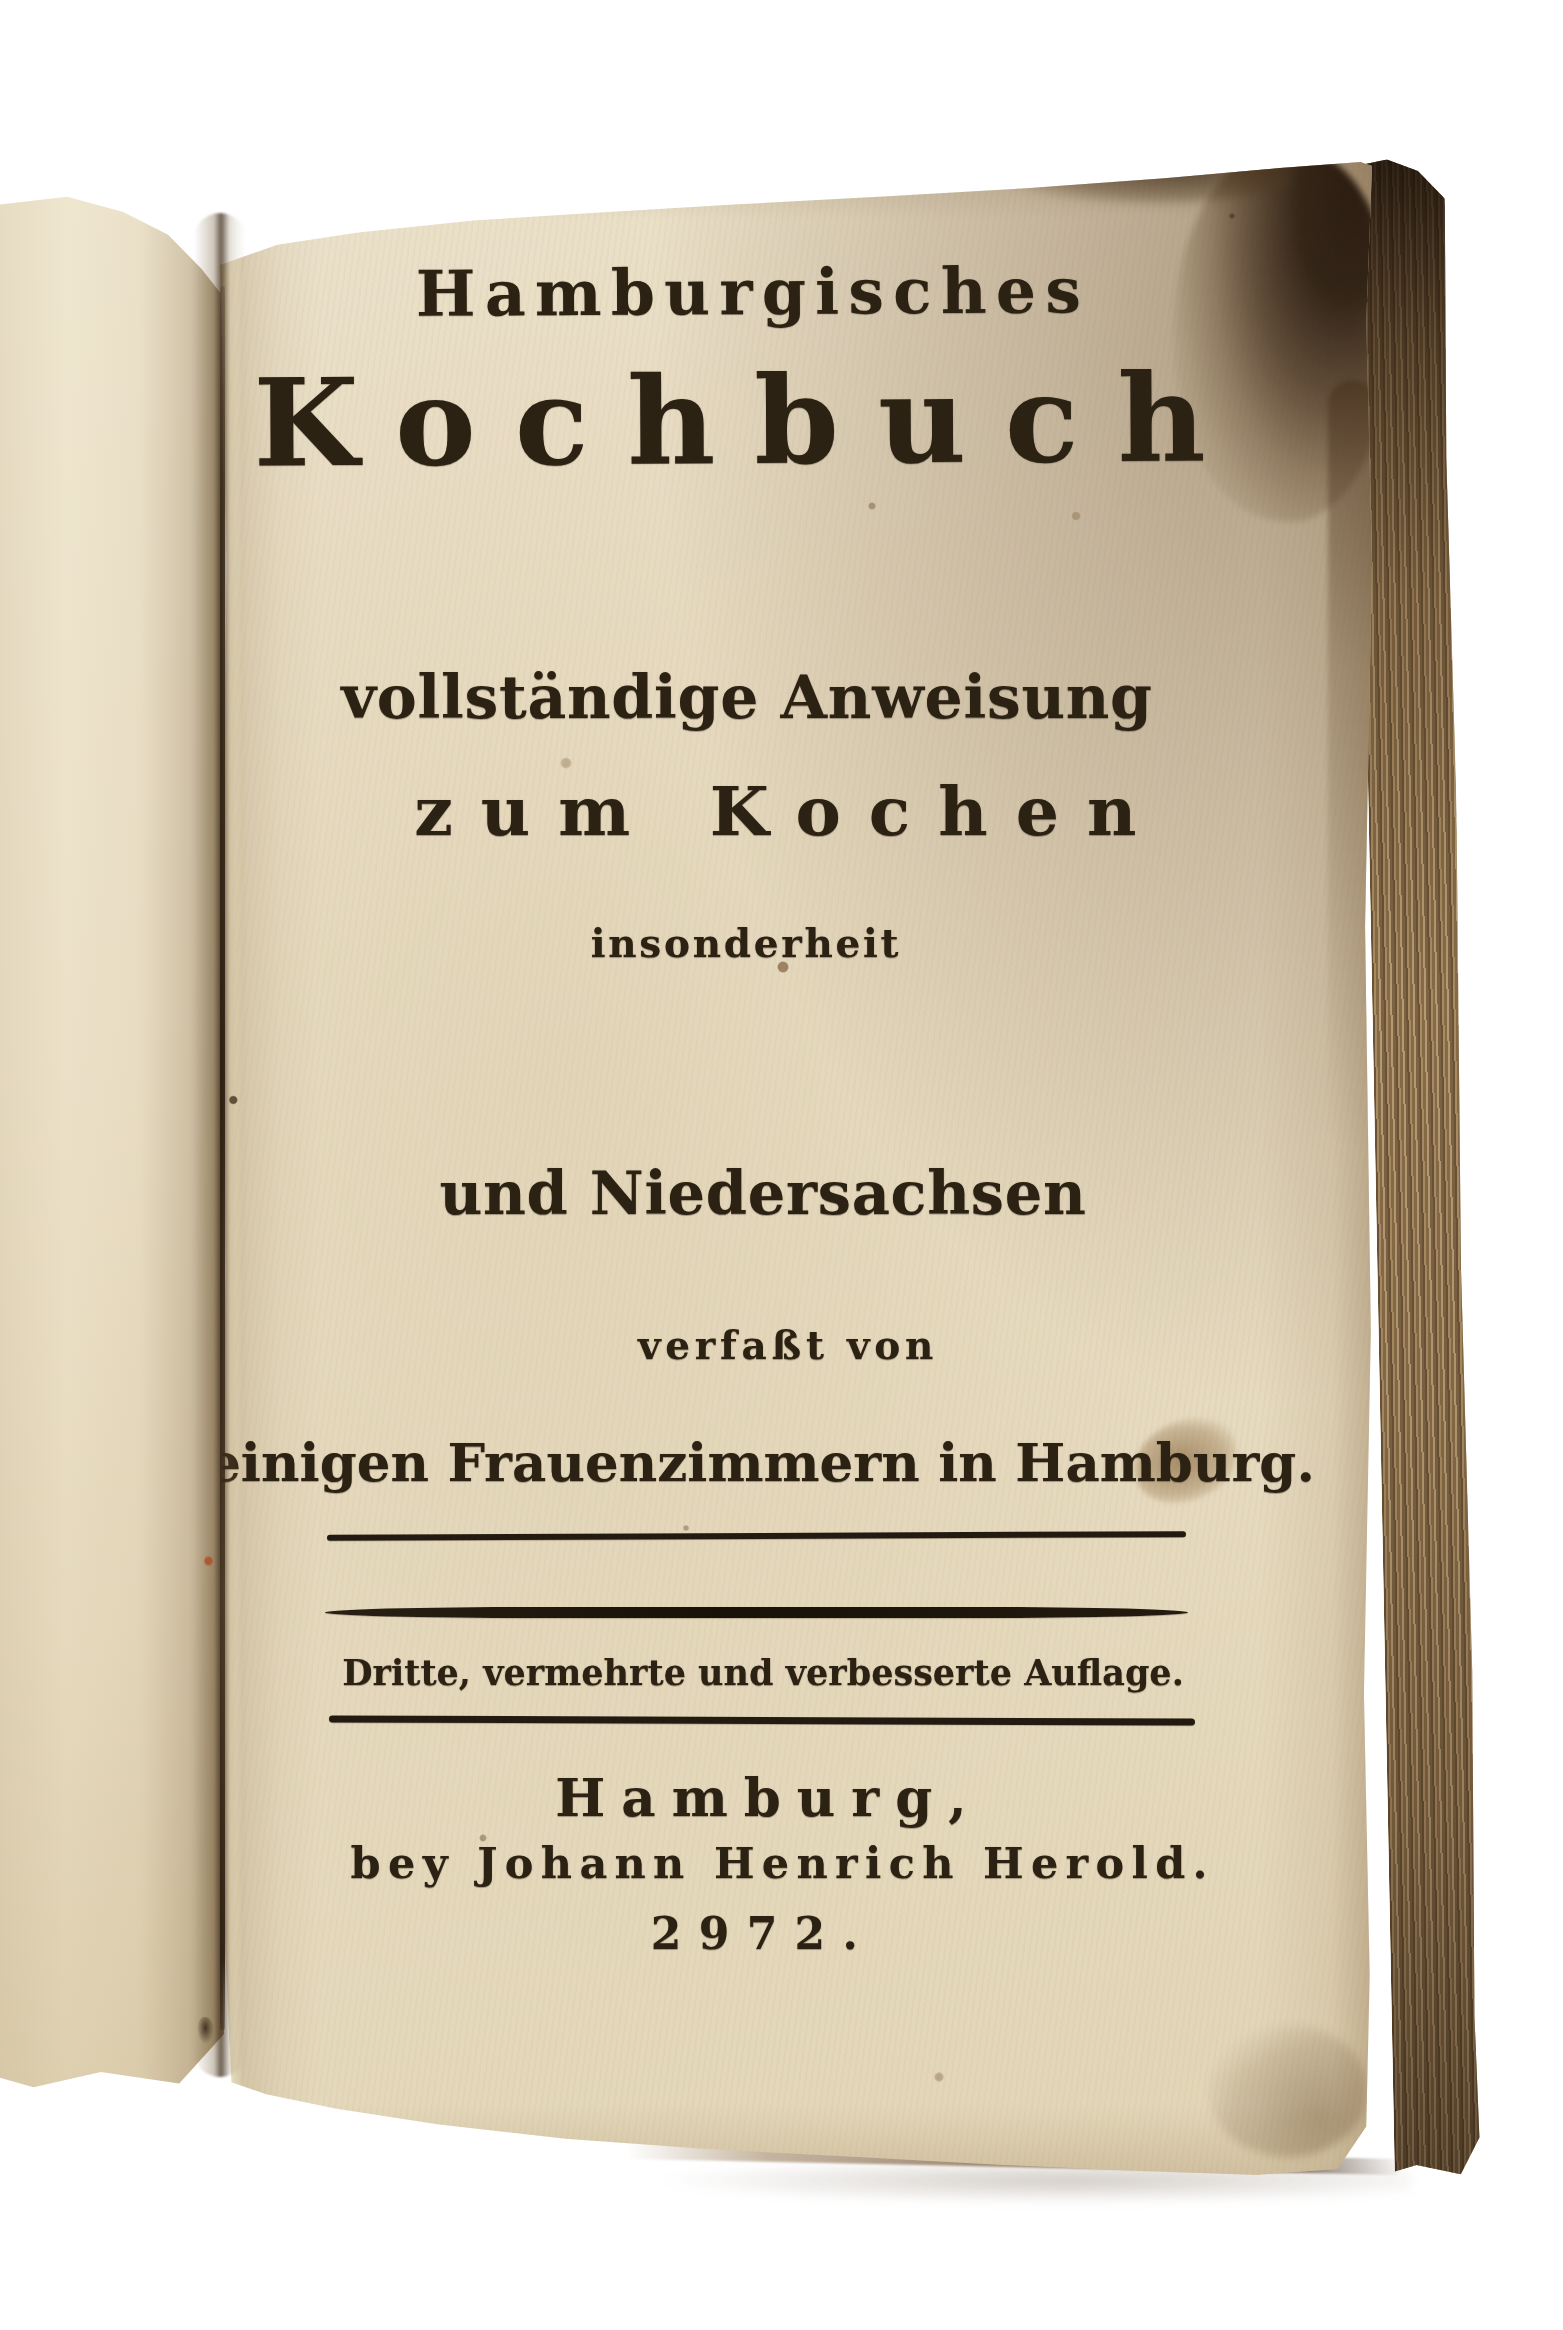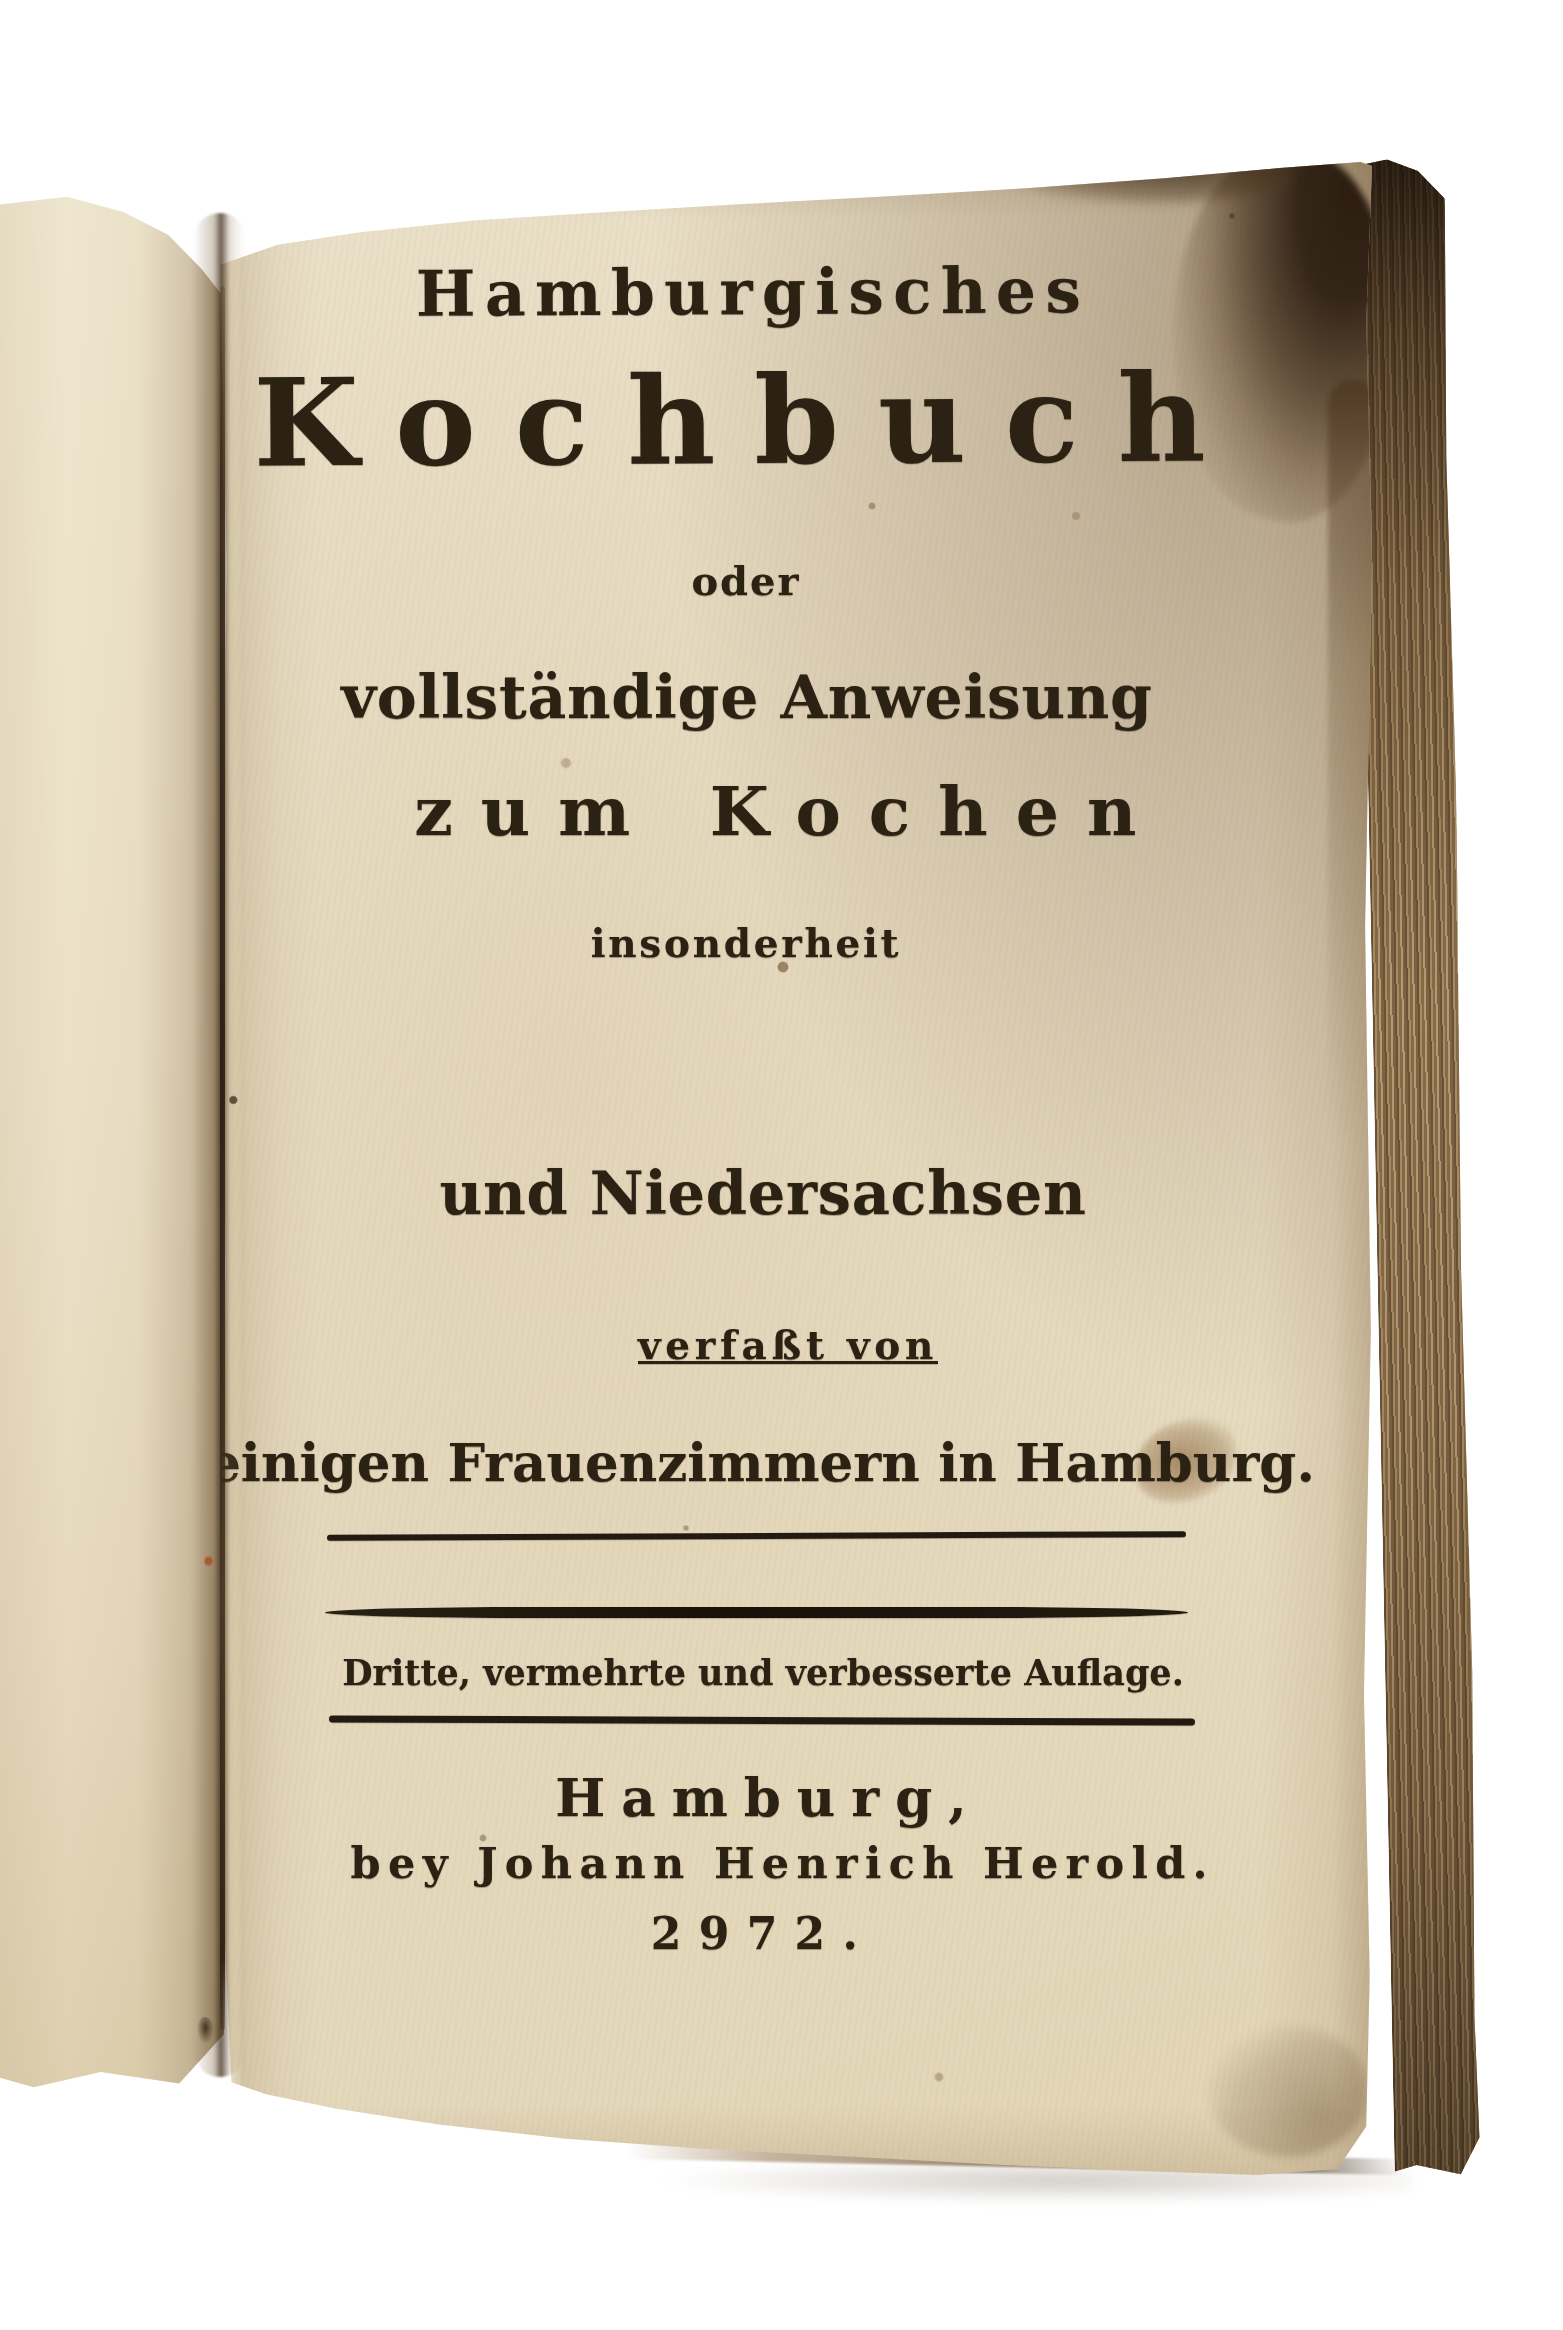--- a/index.html
+++ b/index.html
@@ -170,21 +170,21 @@
     text-shadow: 0 0.7px 0.7px rgba(58,44,26,0.35), 0 0 1.3px rgba(58,44,26,0.22);
   }
   .t-series  { top:101px;  font-size:63px;  letter-spacing:9.3px; transform:translateX(-43px) rotate(-0.3deg); }
   .t-title   { top:200px;  font-size:121px; letter-spacing:39px; transform:translateX(-47px) rotate(-0.3deg); }
   .t-oder    { top:401px;  font-size:40px;  letter-spacing:2px;  transform:translateX(-50px); }
   .t-sub1    { top:507px;  font-size:60px;  letter-spacing:0.7px;  transform:translateX(-49px); }
   .t-sub2    { top:617px;  font-size:68px; letter-spacing:28px; transform:translateX(-6.7px); }
   .t-inson   { top:764px; font-size:39px;  letter-spacing:2.7px;  transform:translateX(-50px); }
   .t-aud1    { top:867px; font-size:63px;  letter-spacing:1.3px;  transform:translateX(0px); }
   .t-aud2    { top:1004px; font-size:59px;  letter-spacing:0.7px;  transform:translateX(-33px); }
-  .t-byline  { top:1166px; font-size:39px;  letter-spacing:4.7px;  transform:translateX(-8px);text-decoration:underline; }
+  .t-byline  { top:1166px; font-size:39px;  letter-spacing:4.7px;  transform:translateX(-8px); }
   .t-author  { top:1276px; font-size:53px;  letter-spacing:0px;  transform:translateX(-35px); }
   .t-priv    { top:1401px; font-size:36px;  letter-spacing:0.7px;  transform:translateX(-40px); }
   .t-edition { top:1495px; font-size:35px;  letter-spacing:0px;  transform:translateX(-33px); }
   .t-place   { top:1611px; font-size:53px;  letter-spacing:16px; transform:translateX(-27px); }
   .t-pub     { top:1682px; font-size:43px;  letter-spacing:7.3px; transform:translateX(-13.3px); }
   .t-year    { top:1752px; font-size:44px;  letter-spacing:17.3px; transform:translateX(-33px); }
 
   
   .rule { position:absolute; background:#231b11;
           box-shadow: 0 0.7px 0.7px rgba(58,44,26,0.3); }
@@ -210,21 +210,20 @@
 
   <div class="page">
     <div class="stain stain-corner"></div>
     <div class="stain stain-top-run"></div>
     <div class="stain stain-right-streak"></div>
     <div class="stain stain-author"></div>
     <div class="stain stain-bottom-right"></div>
 
     <div class="txt t-series">Hamburgisches</div>
     <div class="txt t-title">Kochbuch</div>
-    <div class="txt t-oder">oder</div>
     <div class="txt t-sub1">vollständige Anweisung</div>
     <div class="txt t-sub2">zum Kochen</div>
     <div class="txt t-inson">insonderheit</div>
     <div class="txt t-aud2">und Niedersachsen</div>
     <div class="txt t-byline">verfaßt von</div>
     <div class="txt t-author">einigen Frauenzimmern in Hamburg.</div>
 
     <div class="rule rule-1"></div>
     <div class="rule rule-2"></div>
     <div class="txt t-edition">Dritte, vermehrte und verbesserte Auflage.</div>

